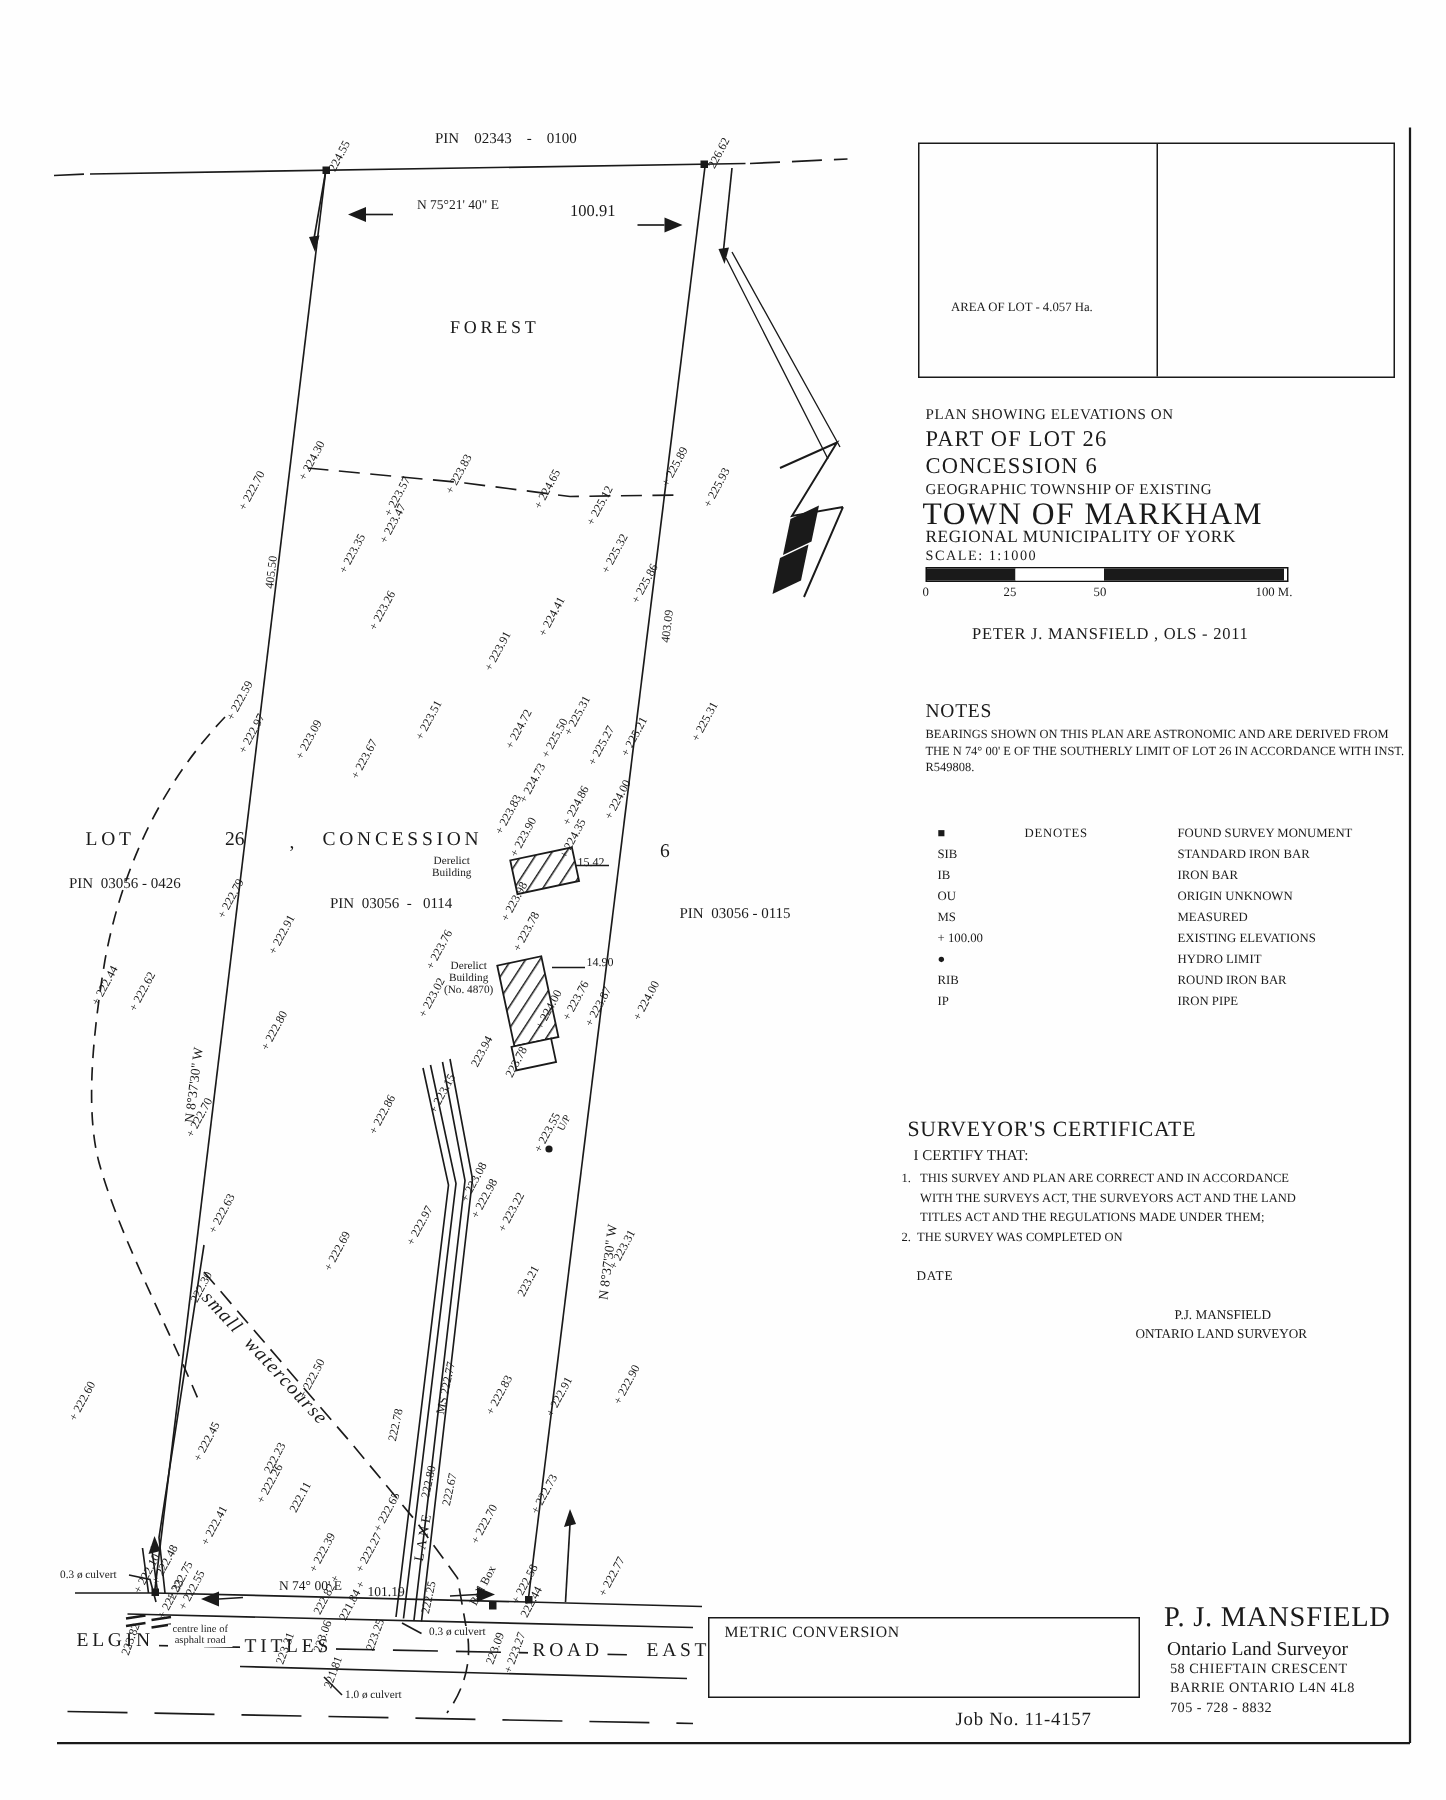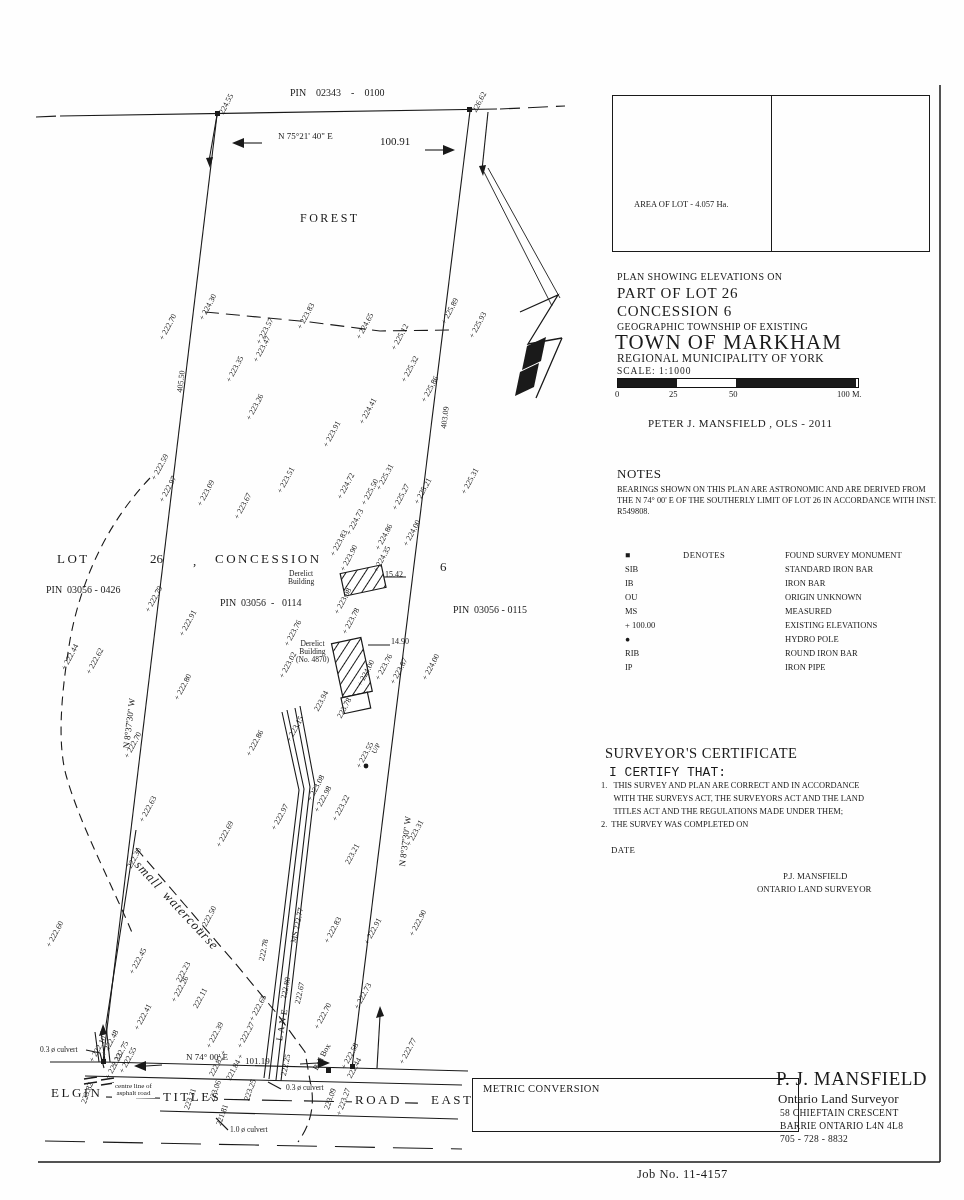--- a/index.html
+++ b/index.html
@@ -30,29 +30,29 @@
   .scaleticks{left:617px;top:389px;width:250px;height:12px;font-size:8.5px;}
   .scaleticks span{position:absolute;top:0;}
   .t-peter{left:648px;top:417px;font-size:11px;letter-spacing:.5px;}
   .t-notes-h{left:617px;top:466px;font-size:13px;letter-spacing:.5px;}
   .t-notes-b{left:617px;top:484px;width:322px;font-size:8.3px;line-height:1.35;}
   .legend{left:625px;top:548px;width:330px;font-size:8.5px;}
   .legend .lrow{display:flex;height:14px;align-items:center;}
   .legend .sym{width:160px;}
   .legend-denotes{position:absolute;left:683px;top:550px;font-size:8.5px;letter-spacing:.5px;}
   .cert-h{left:605px;top:745px;font-size:14.5px;letter-spacing:.5px;}
-  .cert-i{left:609px;top:765px;font-size:13px;font-family:Liberation Mono, monospace;}
+  .cert-i{left:609px;top:765px;font-size:10px;}
   .cert-b{left:601px;top:779px;font-size:8.4px;line-height:1.55;white-space:pre;}
   .cert-date{left:611px;top:845px;font-size:8.8px;letter-spacing:.5px;}
   .cert-sig1{left:783px;top:871px;font-size:8.8px;}
   .cert-sig2{left:757px;top:884px;font-size:8.8px;}
-  .metricbox{left:472px;top:1078px;width:286px;height:52px;border:1.7px solid #1a1a1a;padding-left:39px;}
+  .metricbox{left:472px;top:1078px;width:286px;height:52px;border:1.7px solid #1a1a1a;}
   .metric-h{position:absolute;left:10px;top:4px;font-size:10.5px;letter-spacing:.4px;}
   .metric-b{position:absolute;left:10px;top:20px;width:270px;font-size:8px;line-height:1.4;}
-  .jobno{left:637px;top:1167px;font-size:12.5px;letter-spacing:.5px;}
+  .jobno{left:637px;top:1139px;font-size:12.5px;letter-spacing:.5px;}
   .firm-name{left:776px;top:1068px;font-size:19px;letter-spacing:.5px;}
   .firm-ols{left:778px;top:1091px;font-size:13px;}
   .firm-a1{left:780px;top:1108px;font-size:9.5px;letter-spacing:.3px;}
   .firm-a2{left:780px;top:1121px;font-size:9.5px;letter-spacing:.3px;}
   .firm-a3{left:780px;top:1134px;font-size:9.5px;letter-spacing:.3px;}
 </style>
 </head>
 <body>
 
 <svg width="964" height="1200" viewBox="0 0 964 1200">
@@ -314,21 +314,21 @@
     <div class="lrow">
       <span class="sym">MS</span>
       <span>MEASURED</span>
     </div>
     <div class="lrow">
       <span class="sym">+ 100.00</span>
       <span>EXISTING ELEVATIONS</span>
     </div>
     <div class="lrow">
       <span class="sym">●</span>
-      <span>HYDRO POLE</span>
+      <span>HYDRO LIMIT</span>
     </div>
     <div class="lrow">
       <span class="sym">RIB</span>
       <span>ROUND IRON BAR</span>
     </div>
     <div class="lrow">
       <span class="sym">IP</span>
       <span>IRON PIPE</span>
     </div>
   </div>

